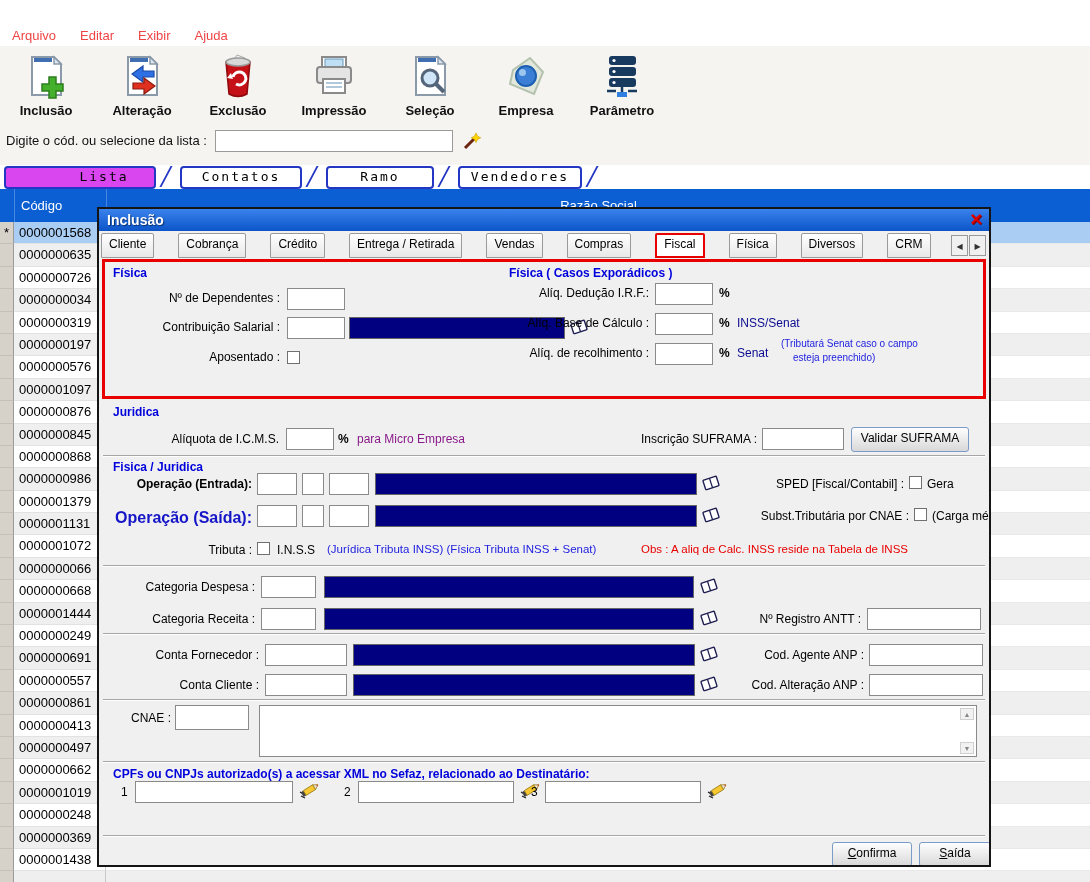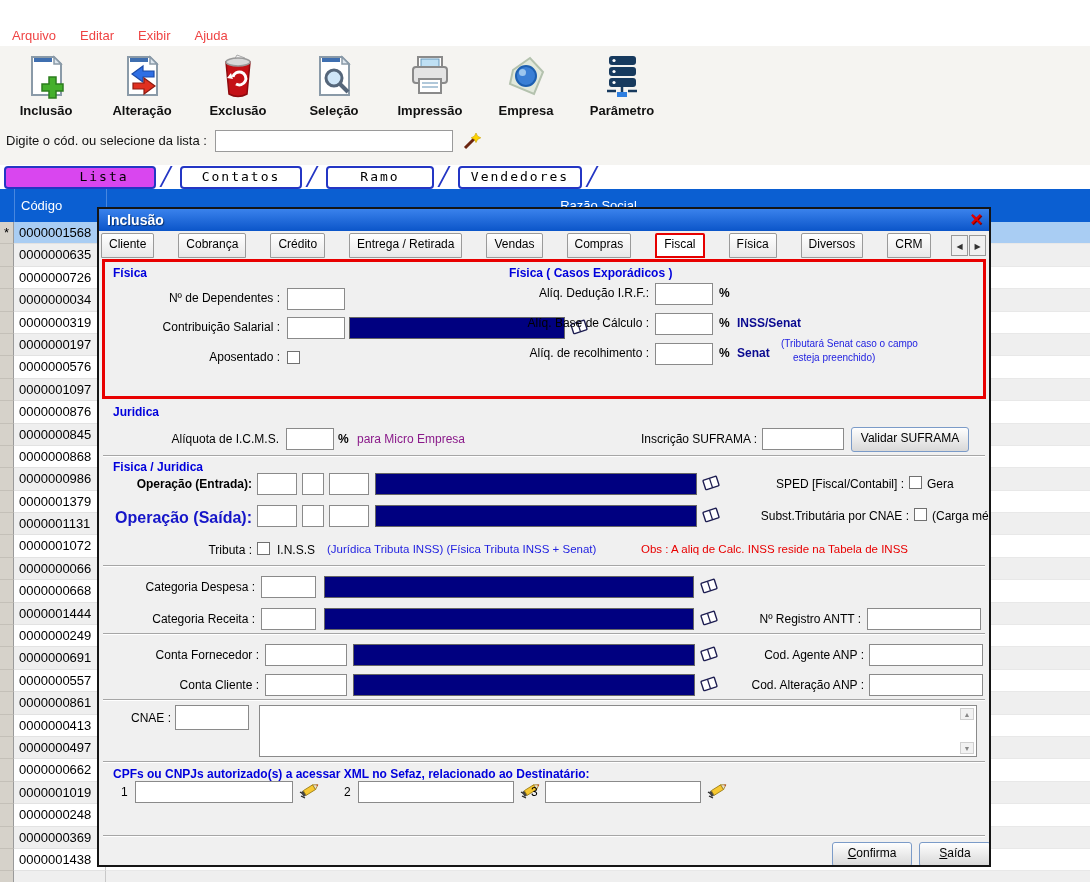--- a/index.html
+++ b/index.html
@@ -63,21 +63,21 @@
   
   .redbox{position:absolute;left:3px;top:50px;width:884px;height:140px;border:3px solid #e80000;box-sizing:border-box;}
   .lbl{position:absolute;text-align:right;white-space:nowrap;color:#000;font-size:12px;}
   .ltxt{position:absolute;white-space:nowrap;color:#000;font-size:12px;}
   .bhead{position:absolute;font-weight:bold;color:#0000dc;white-space:nowrap;font-size:12px;}
   .inp{position:absolute;height:22px;border:1px solid #8a8a8a;background:#fff;box-sizing:border-box;
        font:12px "Liberation Sans",sans-serif;padding:0 3px;}
   .navy{position:absolute;height:22px;background:#000080;border:1px solid #666;box-sizing:border-box;}
   .chk{position:absolute;width:13px;height:13px;border:1px solid #707070;background:#fff;box-sizing:border-box;}
   .pct{position:absolute;font-weight:bold;font-size:12px;color:#000;}
-  .sfx{position:absolute;font-weight:bold;font-size:12px;color:#0a0a90;white-space:nowrap;}
+  .sfx{position:absolute;font-weight:normal;font-size:12px;color:#0a0a90;white-space:nowrap;}
   .note-blue{position:absolute;color:#2222e0;font-size:10px;white-space:nowrap;}
   .note-red{position:absolute;color:#e80000;font-size:11.5px;white-space:nowrap;}
   .purple{position:absolute;color:#8a1a8a;font-size:12px;white-space:nowrap;}
   .blue-lbl{position:absolute;text-align:right;font-weight:bold;color:#1515c8;white-space:nowrap;font-size:16px;}
   .bold-lbl{position:absolute;text-align:right;font-weight:bold;color:#000;white-space:nowrap;font-size:12px;}
   .sep{position:absolute;left:4px;right:4px;height:0;border-top:1px solid #a6a6a6;border-bottom:1px solid #ffffff;}
   .icon{position:absolute;}
   .btn{position:absolute;font-size:12px;border:1px solid #7b9bc8;border-radius:3px;
        background:linear-gradient(#fefefe,#d8d8d8);text-align:center;color:#000;cursor:pointer;}
   .btn span{display:block;line-height:21px;}
@@ -133,41 +133,41 @@
             <ellipse cx="23" cy="9" rx="12" ry="4" fill="#d8d8d8" stroke="#9a9a9a" stroke-width="1.5"></ellipse>
             <path d="M18 24 a6.5 6.5 0 1 1 3 7" stroke="#fff" fill="none" stroke-width="3"></path>
             <path d="M16 20 l2 6 -6 -1 z" fill="#fff"></path>
           </svg>
         </span>
         <span class="tlbl">Exclusão</span>
       </div>
       <div class="tbtn">
         <span class="icon-slot">
           <svg width="46" height="46" viewBox="0 0 46 46">
-            <path d="M9 4 h22 l7 7 v31 h-29 z" fill="#fff" stroke="#8a9aa8" stroke-width="2"></path>
-            <path d="M31 4 l7 7 h-7 z" fill="#dde6ee" stroke="#8a9aa8" stroke-width="1.5"></path>
-            <rect x="11" y="5" width="18" height="4" fill="#3f6fb0"></rect>
-            <circle cx="23" cy="25" r="8" fill="#cfe6f8" stroke="#55667a" stroke-width="3"></circle>
-            <line x1="29" y1="31" x2="37" y2="39" stroke="#55667a" stroke-width="4"></line>
-          </svg>
-        </span>
-        <span class="tlbl">Seleção</span>
-      </div>
-      <div class="tbtn">
-        <span class="icon-slot">
-          <svg width="46" height="46" viewBox="0 0 46 46">
             <rect x="11" y="4" width="24" height="12" fill="#fff" stroke="#8a8a8a" stroke-width="2"></rect>
             <rect x="14" y="6" width="18" height="8" fill="#bfe0f4" stroke="#6899bb"></rect>
             <rect x="6" y="14" width="34" height="16" rx="3" fill="#e4e4e4" stroke="#8a8a8a" stroke-width="2"></rect>
             <rect x="12" y="26" width="22" height="14" fill="#fff" stroke="#8a8a8a" stroke-width="2"></rect>
             <rect x="15" y="29" width="16" height="2" fill="#b0c8da"></rect>
             <rect x="15" y="33" width="16" height="2" fill="#b0c8da"></rect>
           </svg>
         </span>
         <span class="tlbl">Impressão</span>
+      </div>
+      <div class="tbtn">
+        <span class="icon-slot">
+          <svg width="46" height="46" viewBox="0 0 46 46">
+            <path d="M9 4 h22 l7 7 v31 h-29 z" fill="#fff" stroke="#8a9aa8" stroke-width="2"></path>
+            <path d="M31 4 l7 7 h-7 z" fill="#dde6ee" stroke="#8a9aa8" stroke-width="1.5"></path>
+            <rect x="11" y="5" width="18" height="4" fill="#3f6fb0"></rect>
+            <circle cx="23" cy="25" r="8" fill="#cfe6f8" stroke="#55667a" stroke-width="3"></circle>
+            <line x1="29" y1="31" x2="37" y2="39" stroke="#55667a" stroke-width="4"></line>
+          </svg>
+        </span>
+        <span class="tlbl">Seleção</span>
       </div>
       <div class="tbtn">
         <span class="icon-slot">
           <svg width="46" height="46" viewBox="0 0 46 46">
             <path d="M10 17 L27 5 L40 19 L31 41 L7 31 Z" fill="#e2e9dc" stroke="#b4c2ae" stroke-width="2"></path>
             <circle cx="23" cy="23" r="10" fill="#3a7fd5" stroke="#1d5fb0" stroke-width="2"></circle>
             <circle cx="19.5" cy="19.5" r="3.5" fill="#9cc6ee"></circle>
           </svg>
         </span>
         <span class="tlbl">Empresa</span>

